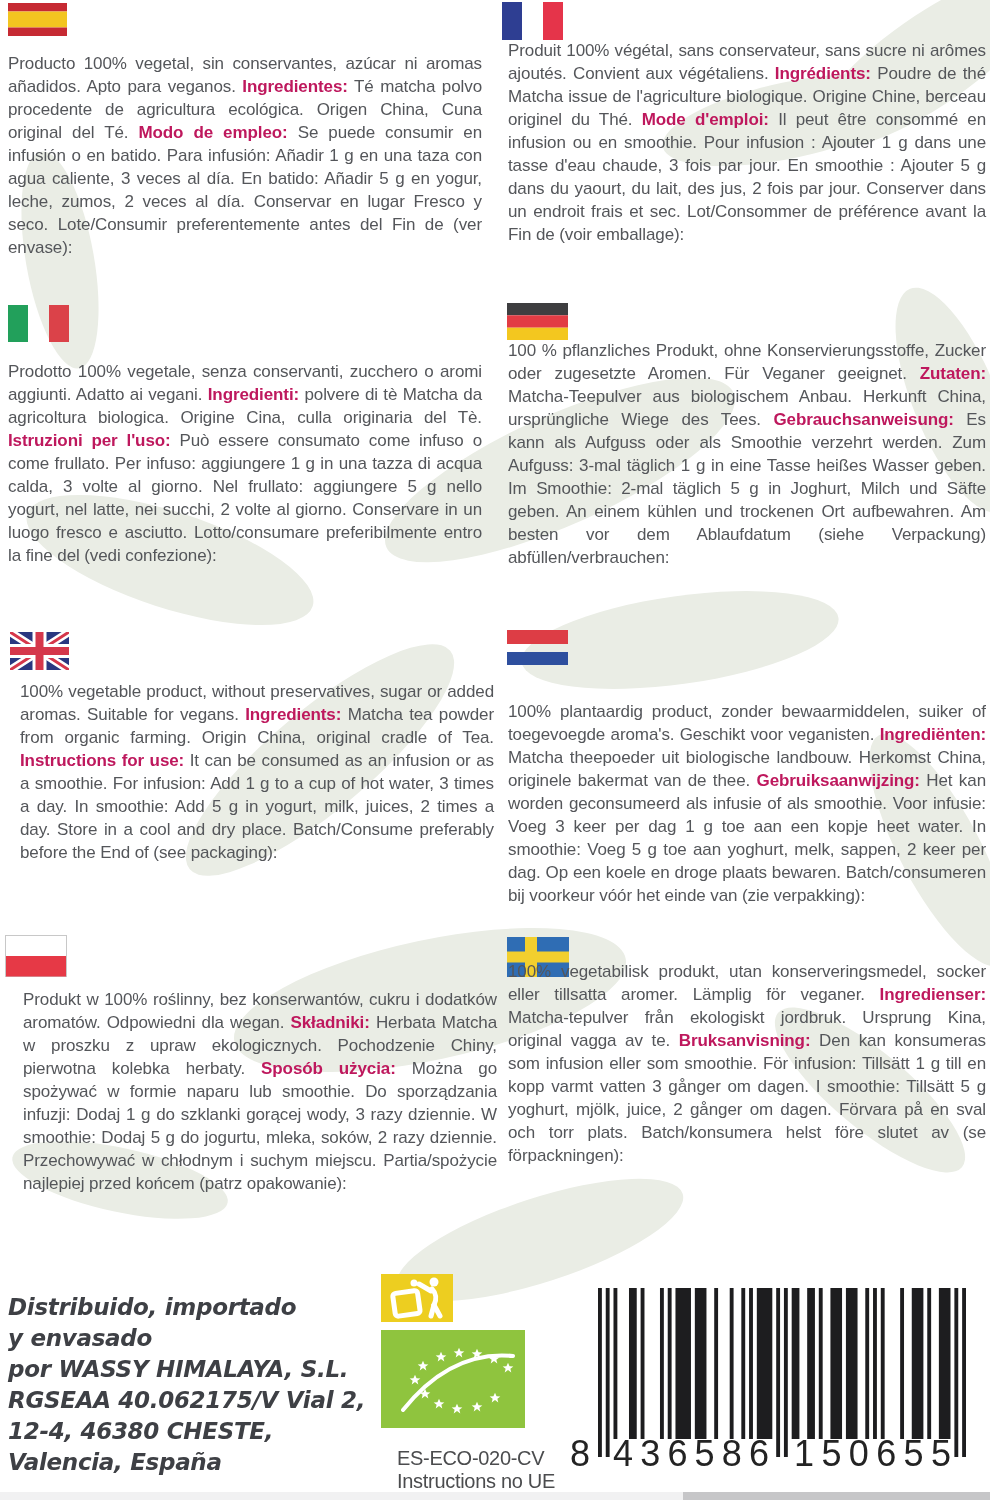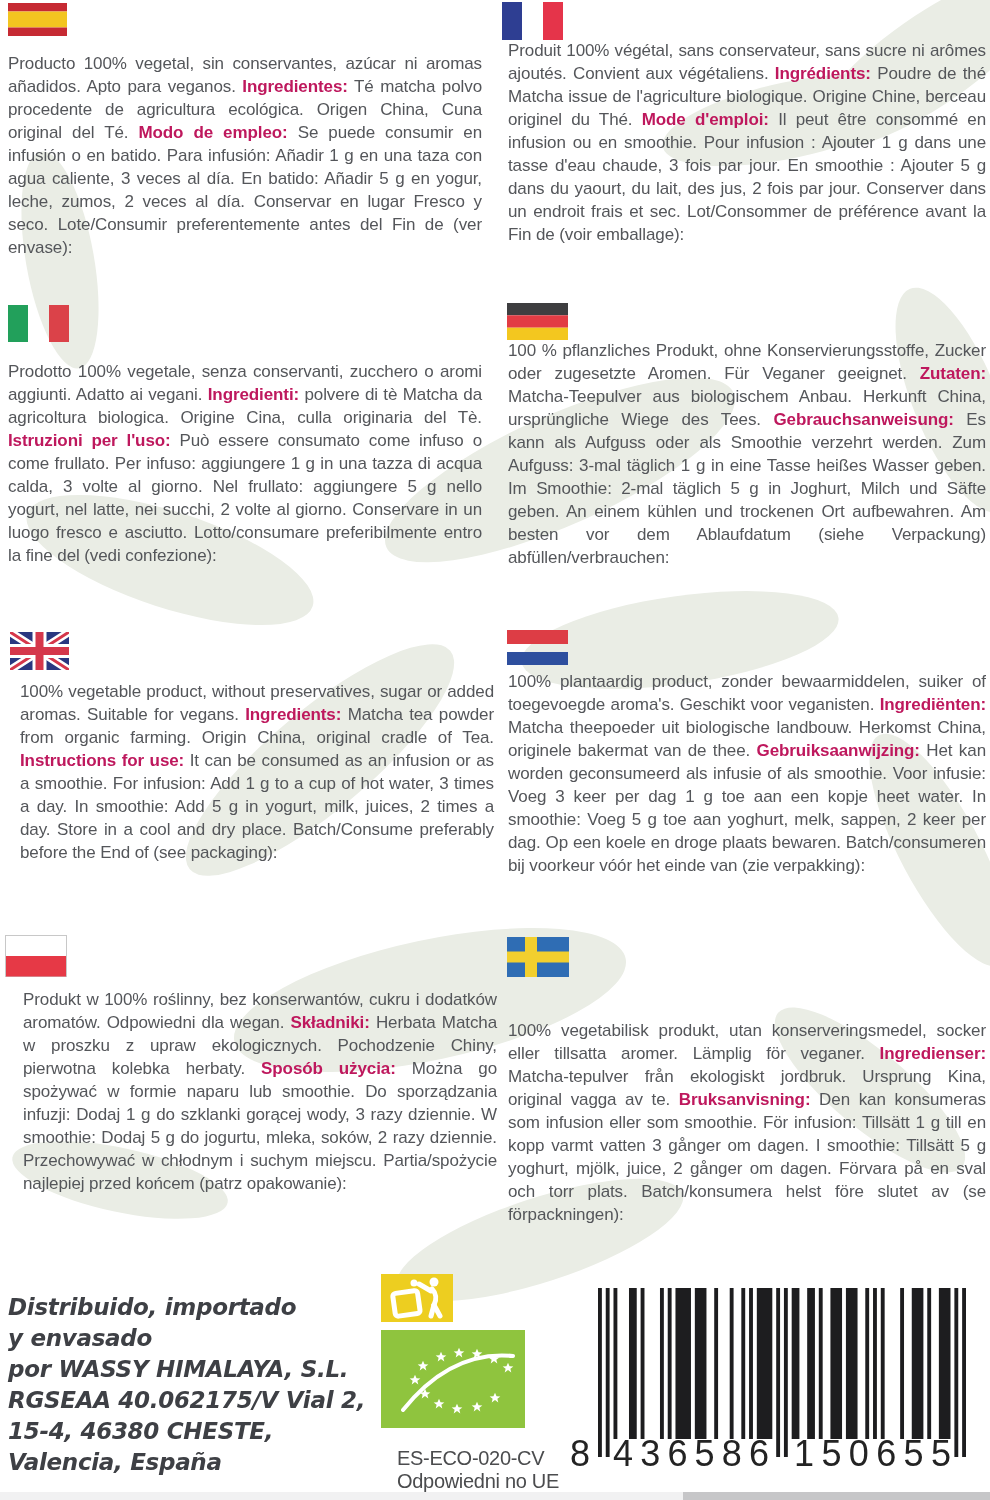--- a/index.html
+++ b/index.html
@@ -22,25 +22,25 @@
   .t-es{left:8px;top:52px;width:474px}
   .f-fr{left:502px;top:2px;width:61px;height:38px}
   .t-fr{left:508px;top:39px;width:478px}
   .f-it{left:8px;top:305px;width:61px;height:37px}
   .t-it{left:8px;top:360px;width:474px}
   .f-de{left:507px;top:303px;width:61px;height:37px}
   .t-de{left:508px;top:339px;width:478px}
   .f-en{left:10px;top:632px;width:59px;height:38px}
   .t-en{left:20px;top:680px;width:474px}
   .f-nl{left:507px;top:630px;width:61px;height:35px}
-  .t-nl{left:508px;top:670px;width:478px}
+  .t-nl{left:508px;top:700px;width:478px}
   .f-pl{left:5px;top:935px;width:62px;height:42px}
   .t-pl{left:23px;top:988px;width:474px}
   .f-se{left:507px;top:937px;width:62px;height:40px}
-  .t-se{left:508px;top:1019px;width:478px}
+  .t-se{left:508px;top:960px;width:478px}
   
   .distributor{
     position:absolute;z-index:2;left:8px;top:1292px;width:370px;margin:0;
     font-family:"DejaVu Sans","Liberation Sans",sans-serif;
     font-weight:bold;font-style:italic;
     font-size:23px;line-height:31px;color:#3e4045;white-space:pre-line;letter-spacing:-0.3px;
   }
   .tidyman{position:absolute;z-index:2;left:381px;top:1274px;width:72px;height:48px;background:#edce20}
   .eu-logo{position:absolute;z-index:2;left:381px;top:1330px;width:144px;height:98px;background:#8fc43e}
   .tidyman svg,.eu-logo svg{display:block;width:100%;height:100%}
@@ -74,21 +74,21 @@
     <ellipse cx="870" cy="1090" rx="120" ry="38" transform="rotate(40 870 1090)"></ellipse>
     <ellipse cx="540" cy="1240" rx="150" ry="42" transform="rotate(-18 540 1240)"></ellipse>
     <ellipse cx="120" cy="1180" rx="110" ry="32" transform="rotate(12 120 1180)"></ellipse>
   </g>
 </svg>
 
 <p class="distributor">Distribuido, importado
 y envasado
 por WASSY HIMALAYA, S.L.
 RGSEAA 40.062175/V Vial 2,
-15-4, 46380 CHESTE,
+12-4, 46380 CHESTE,
 Valencia, España</p>
 
 <div class="tidyman">
   <svg viewBox="0 0 72 48">
     <g fill="none" stroke="#ffffff" stroke-width="5" stroke-linecap="round">
       <rect x="13" y="18" width="25" height="23" rx="3" transform="rotate(-8 25 30)"></rect>
       <path d="M51,15 C55,19 56,25 53,31"></path>
       <path d="M53,31 L50,42"></path>
       <path d="M53,31 L59,42"></path>
       <path d="M50,17 L38,10"></path>
@@ -112,21 +112,21 @@
       <use href="#st" x="127" y="38"></use>
     <use href="#st" x="34" y="50"></use>
       <use href="#st" x="44" y="64"></use>
       <use href="#st" x="58" y="74"></use>
     <use href="#st" x="76" y="79"></use>
       <use href="#st" x="96" y="77"></use>
       <use href="#st" x="114" y="68"></use>
   </svg>
 </div>
 
-<p class="eco"><span>ES-ECO-020-CV</span><br><span>Odpowiedni no UE</span></p>
+<p class="eco"><span>ES-ECO-020-CV</span><br><span>Instructions no UE</span></p>
 
 <svg class="barcode" id="barcode-svg" viewBox="0 0 368 169">
     <rect x="0.00" y="0" width="3.87" height="169" fill="#1d1d1f"></rect>
     <rect x="7.75" y="0" width="3.87" height="169" fill="#1d1d1f"></rect>
     <rect x="15.49" y="0" width="3.87" height="151" fill="#1d1d1f"></rect>
     <rect x="30.99" y="0" width="7.75" height="151" fill="#1d1d1f"></rect>
     <rect x="42.61" y="0" width="3.87" height="151" fill="#1d1d1f"></rect>
     <rect x="61.98" y="0" width="3.87" height="151" fill="#1d1d1f"></rect>
     <rect x="69.73" y="0" width="3.87" height="151" fill="#1d1d1f"></rect>
     <rect x="77.47" y="0" width="15.49" height="151" fill="#1d1d1f"></rect>

